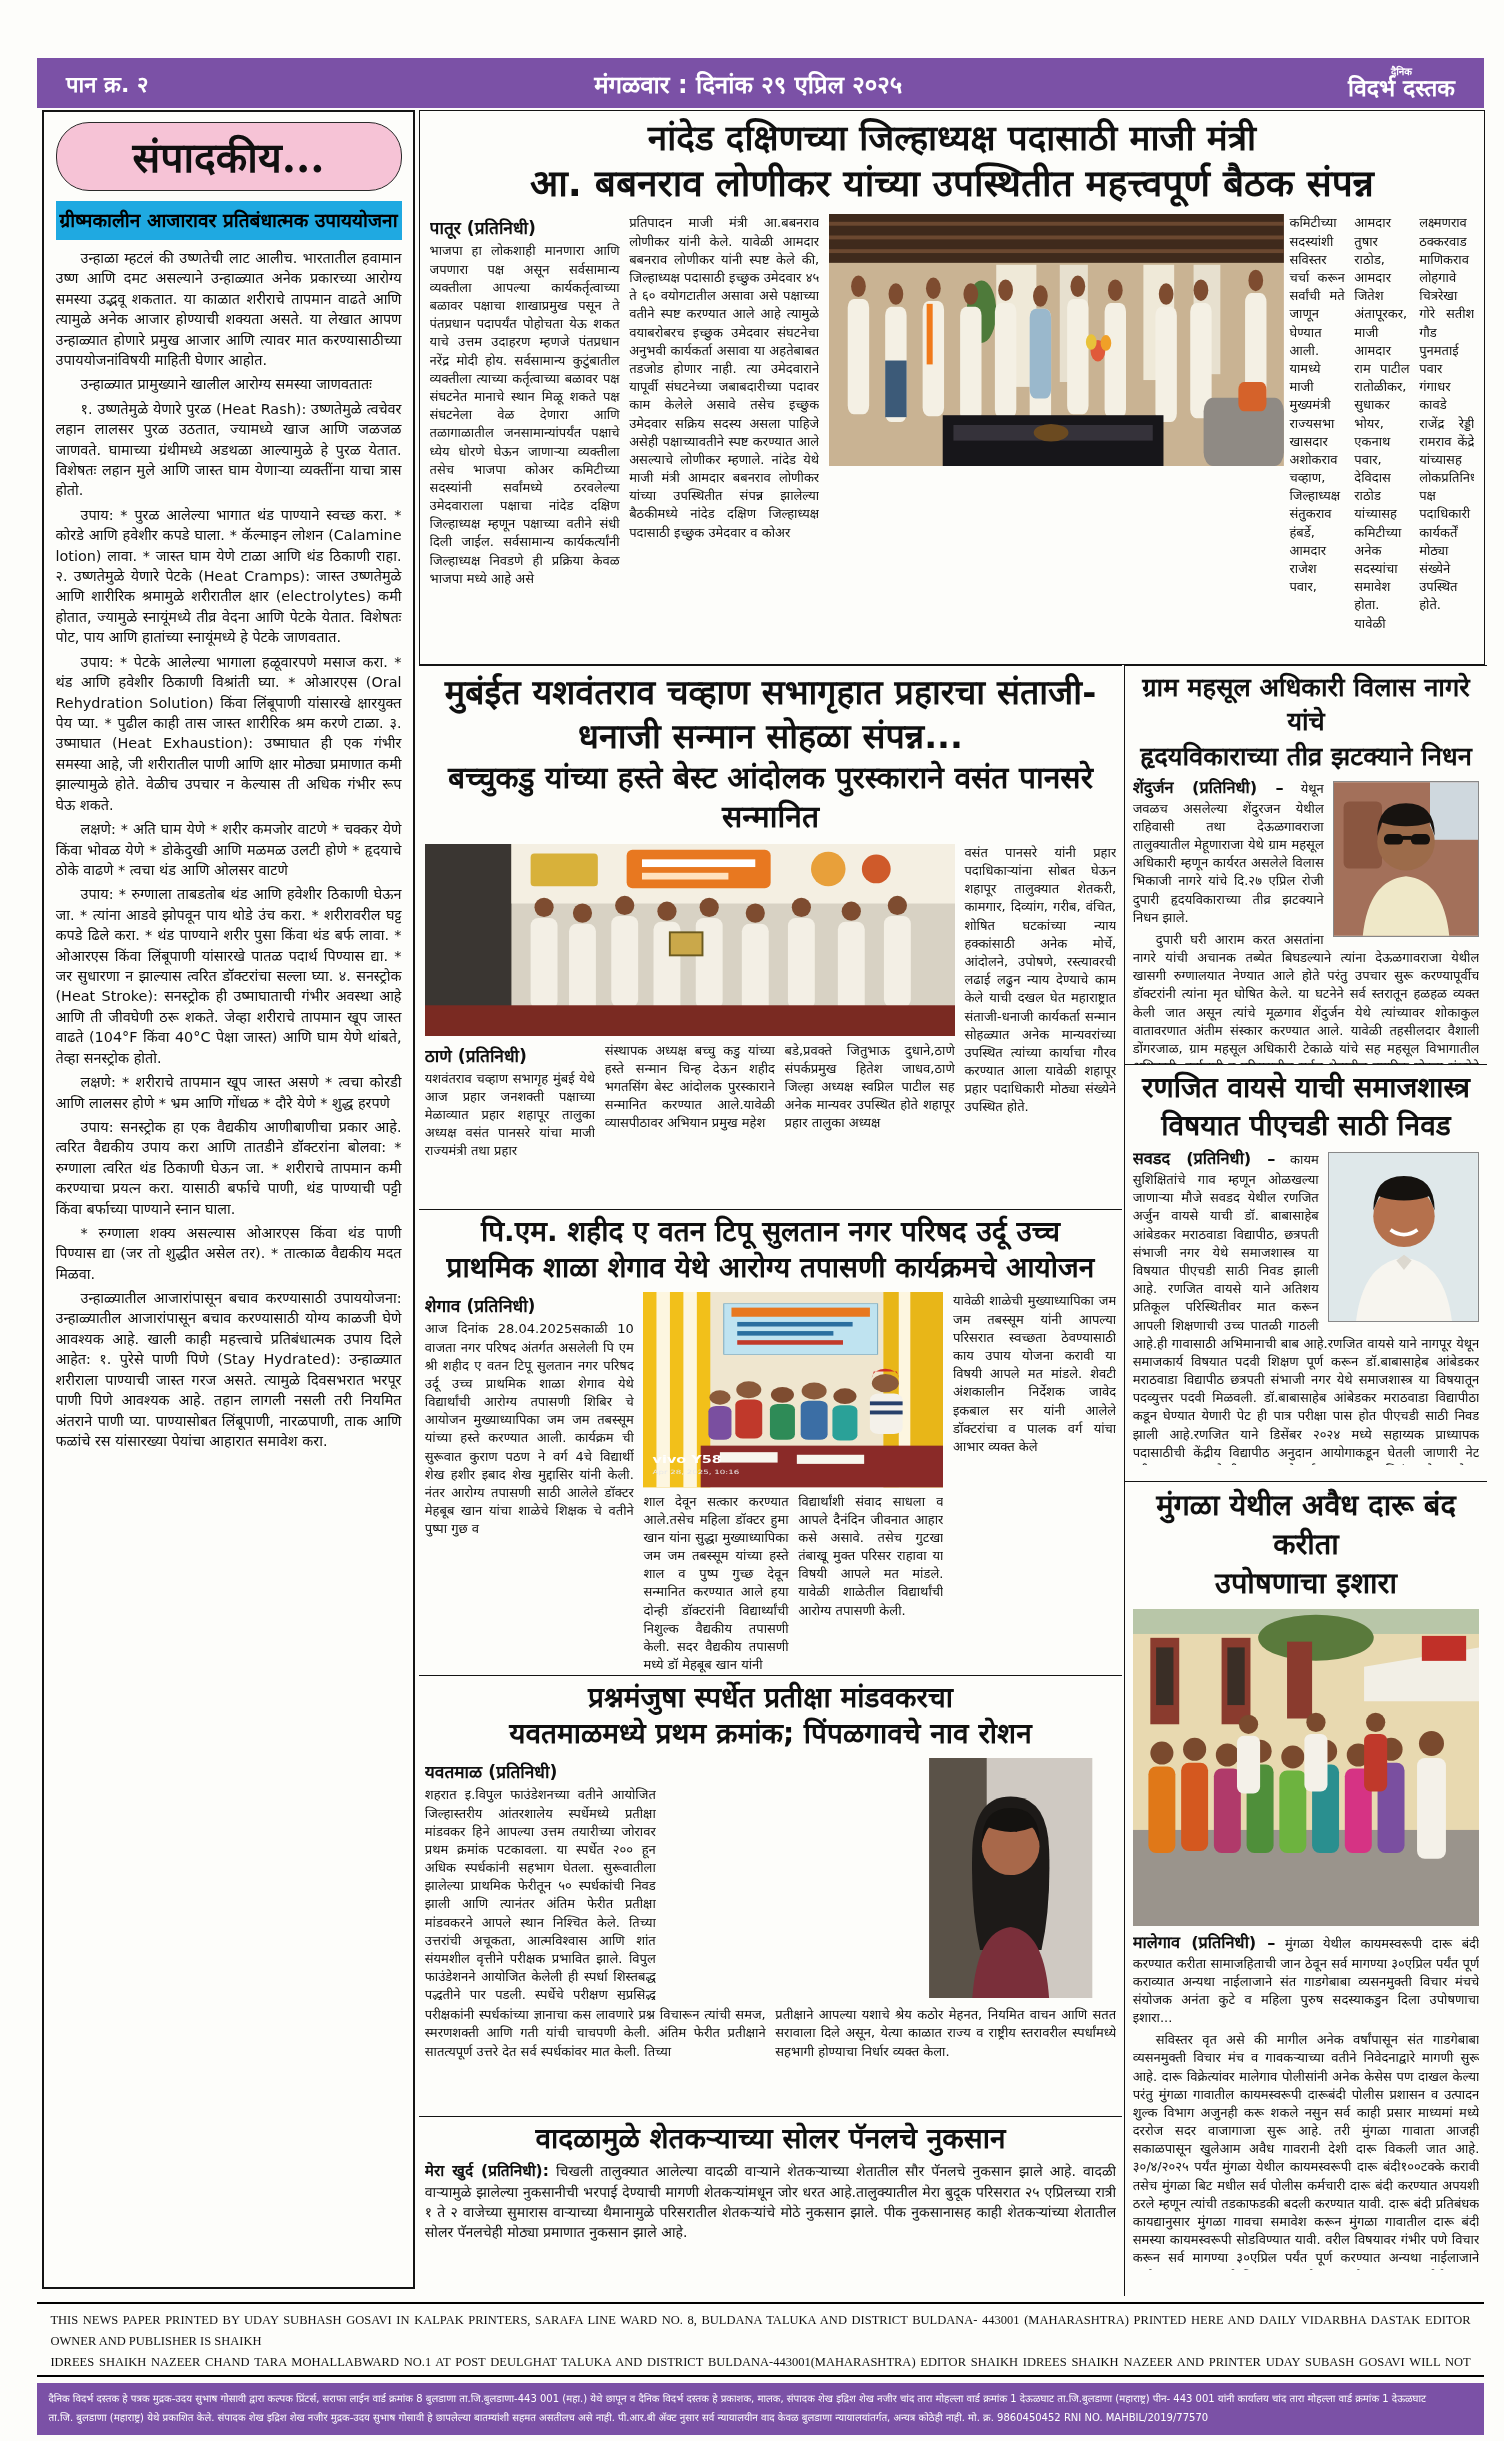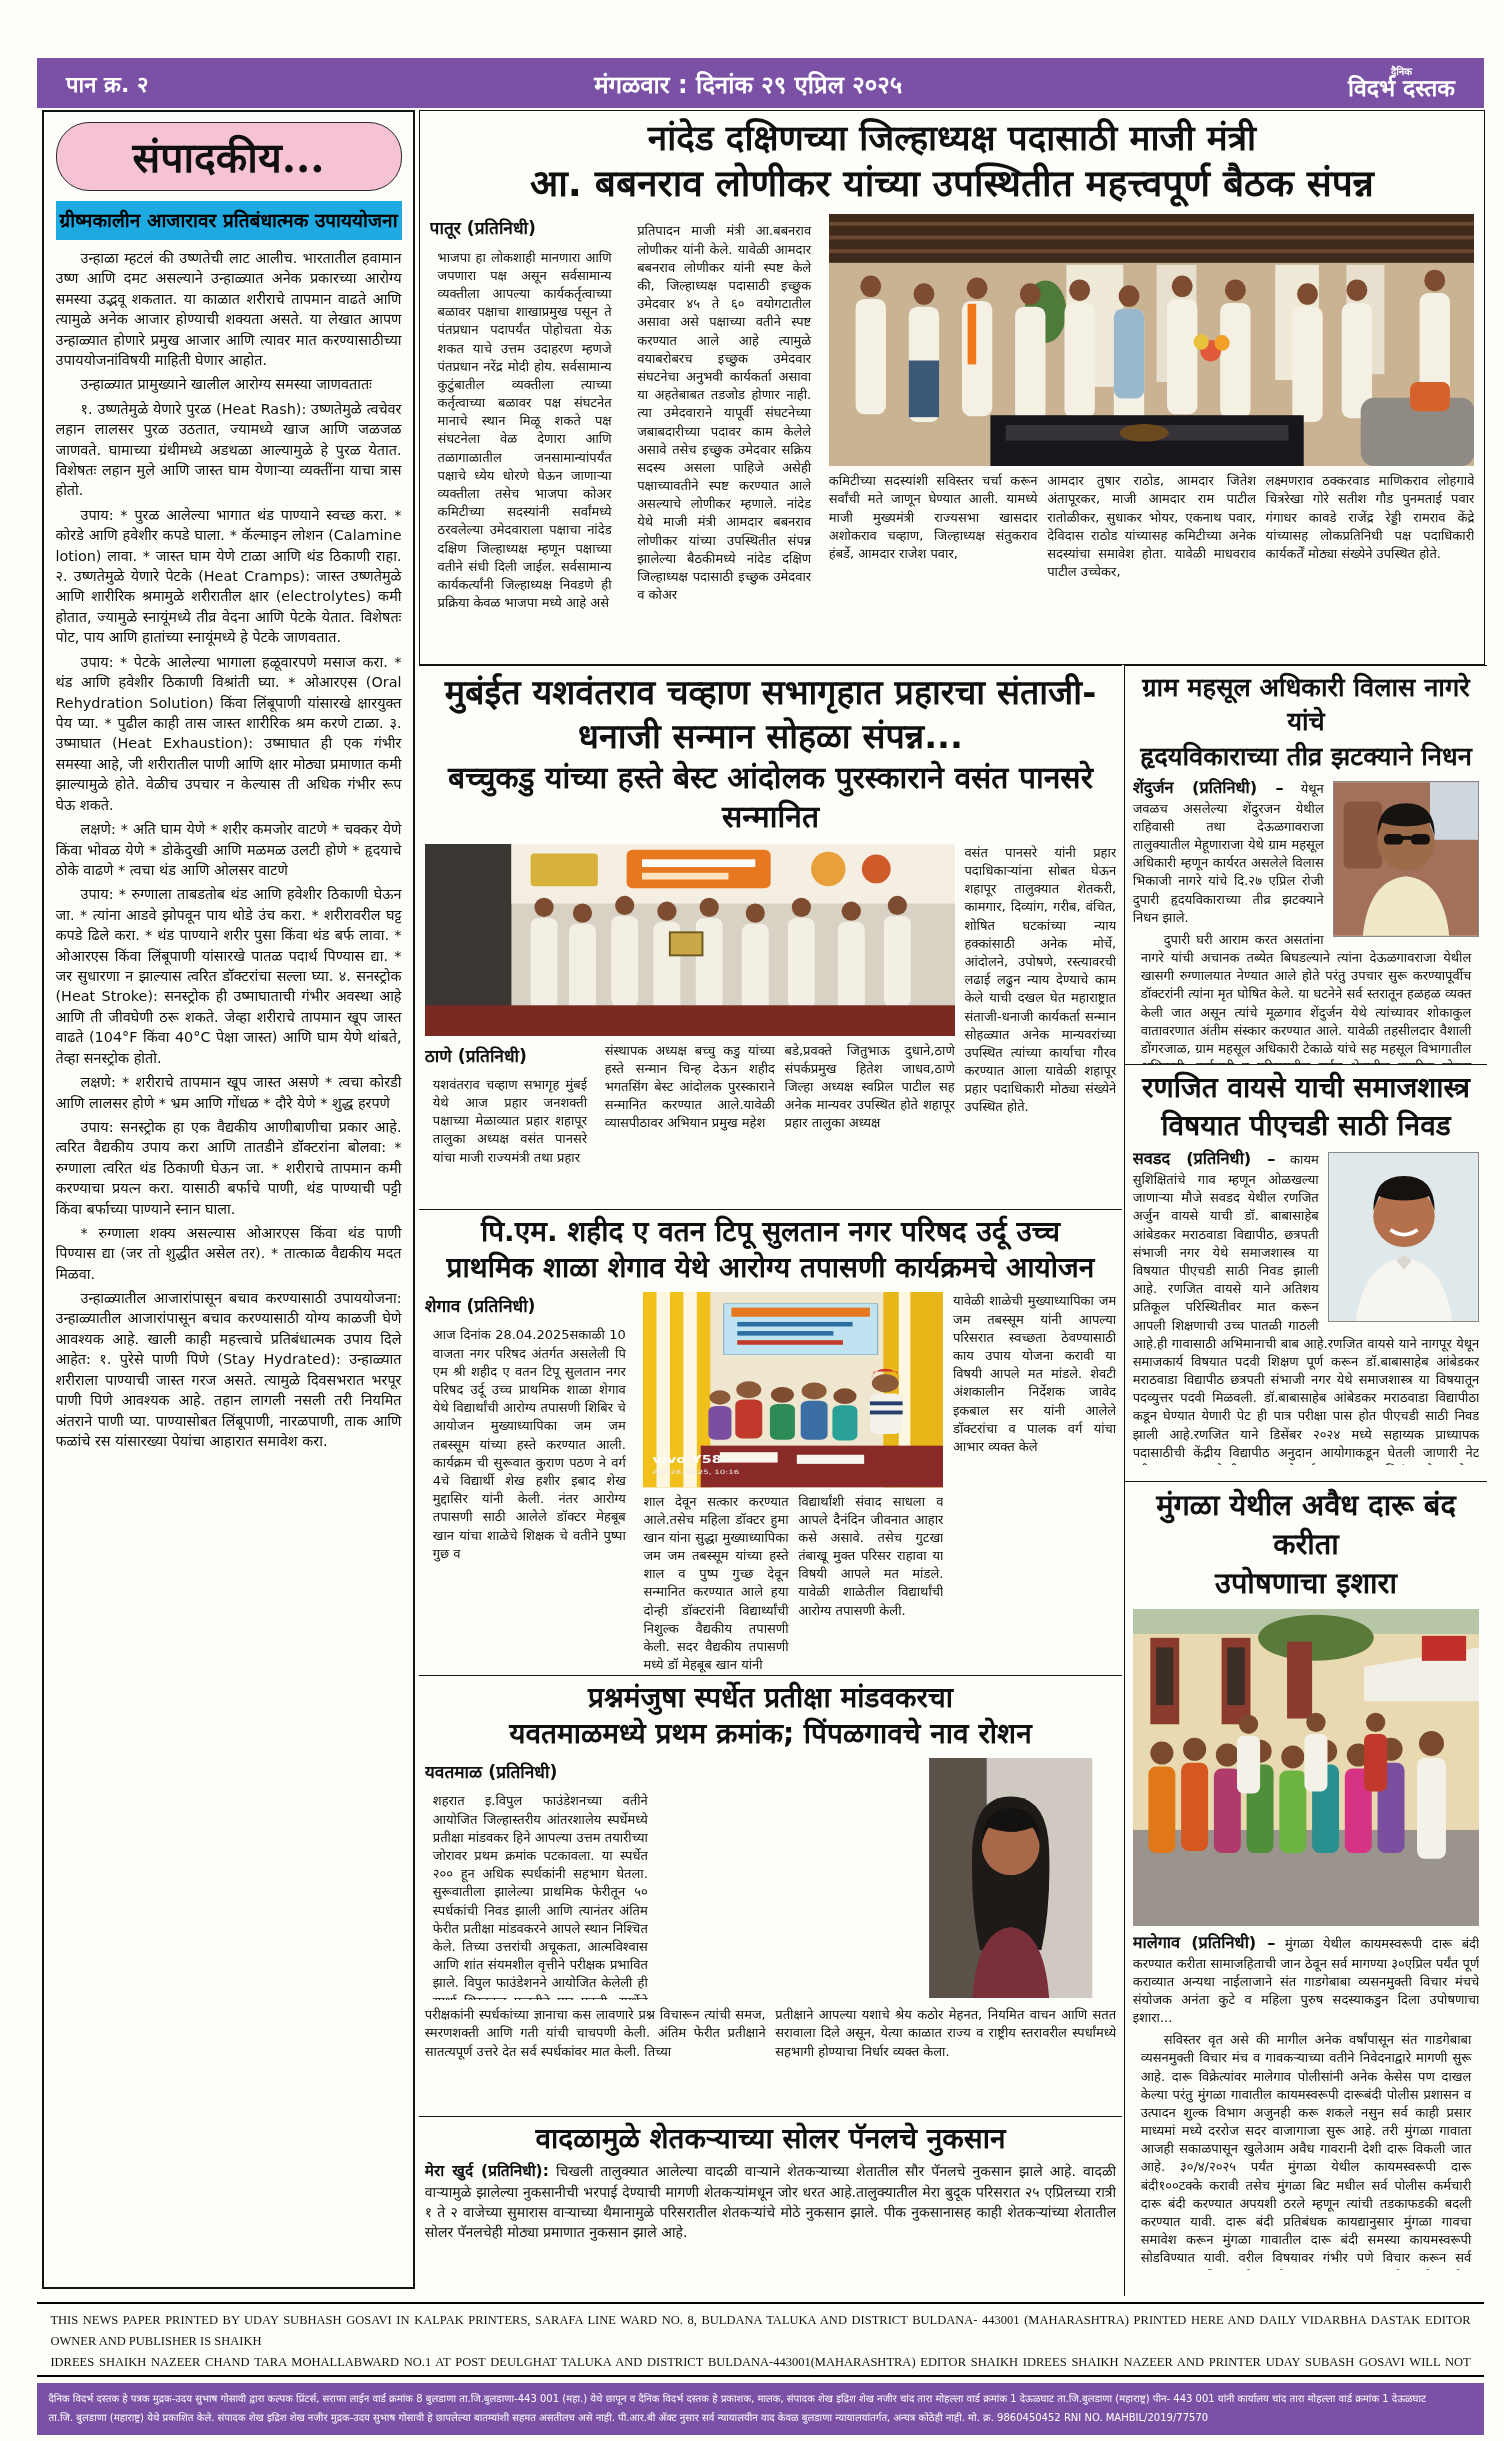--- a/index.html
+++ b/index.html
@@ -23,29 +23,29 @@
   .ed-blue{background:#1fa9e1;color:#000000;text-align:center;font-size:19px;font-weight:bold;
            padding:6.7px 1.9px;margin-top:9.6px;}
   .ed-body{margin-top:7.7px;font-size:14.4px;line-height:1.42;text-align:justify;}
   .ed-body p{margin:0 0 3.8px 0;text-indent:25px;}
   
   .jt{text-align:justify;}
   .col{overflow:hidden;}
   .dl{font-weight:bold;font-size:17.3px;margin:1.9px 0 1.9px 0;}
   .body-sm{font-size:13px;line-height:1.4;}
   .body-md{font-size:14px;line-height:1.42;}
-  p.art{margin:8px;}
+  p.art{margin:0;}
   
   #mainart{left:419px;top:110px;width:1066px;height:555px;border:1.9px solid #141414;
            padding:5.8px 9.6px;overflow:hidden;}
   .h1a{text-align:center;font-weight:bold;font-size:35px;line-height:1.25;}
   .h1b{text-align:center;font-weight:bold;font-size:37px;line-height:1.25;}
   .mainbody{display:flex;gap:9.6px;margin-top:7.7px;height:415px;}
   .mcol{width:190px;flex:none;}
-  .mright{flex:1;display:flex;flex-direction:column;gap:5.8px;}
+  .mright{flex:1;display:flex;flex-direction:row;gap:5.8px;}
   .photo{display:block;width:100%;}
   .underrow{display:flex;gap:9.6px;flex:1;}
   .underrow .ucol{flex:1;overflow:hidden;}
   
   .cblock{left:419px;width:703px;border-top:1.9px solid #141414;padding:3.8px 5.8px;overflow:hidden;}
   .h2a{text-align:center;font-weight:bold;font-size:34px;line-height:1.3;}
   .h2b{text-align:center;font-weight:bold;font-size:30px;line-height:1.3;}
   .h3{text-align:center;font-weight:bold;font-size:28px;line-height:1.3;}
   .flexrow{display:flex;gap:9.6px;}
   

